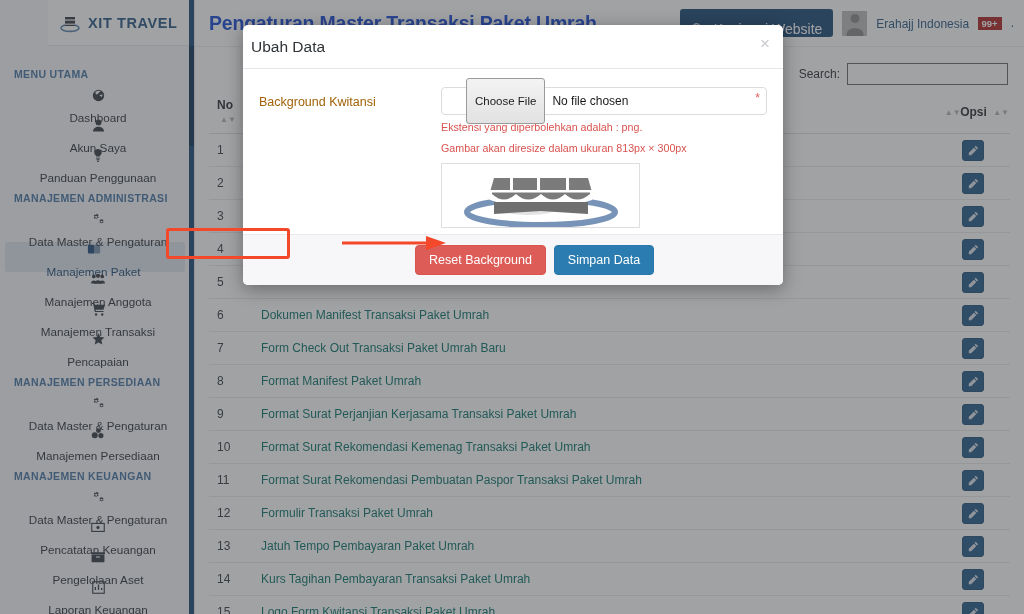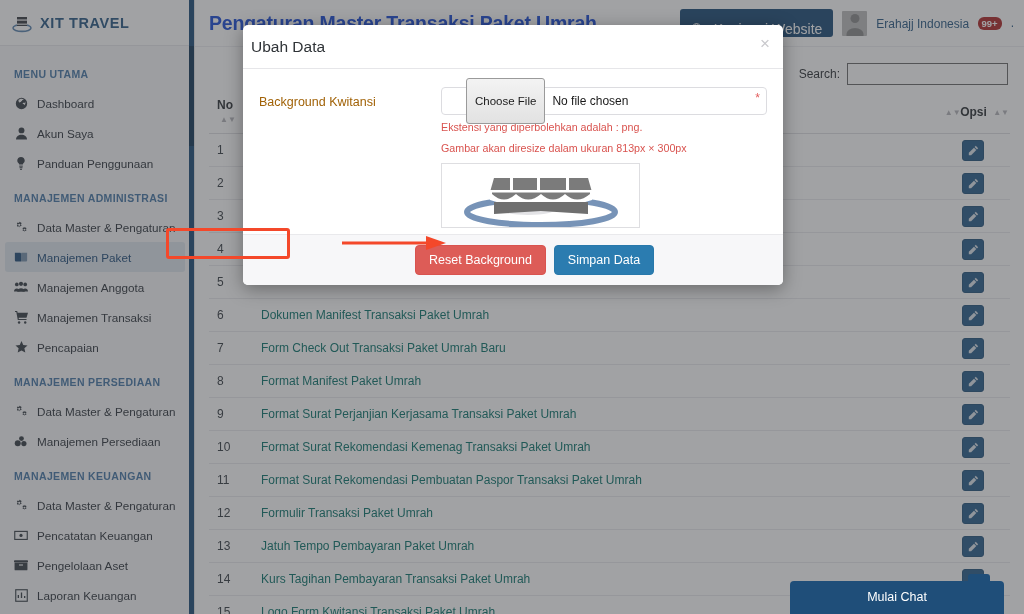--- a/index.html
+++ b/index.html
@@ -25,39 +25,41 @@
   }
   .sidebar-scroll-thumb {
     position: absolute; right: 0; top: 46px; width: 5px; height: 100px;
     background: #163a5a;
   }
   .brand {
     display: flex; align-items: center; gap: 8px;
     height: 46px; padding: 0 12px;
     border-bottom: 1px solid #e9e9ed;
     background: #ffffff;
+    margin-left: 48px;
   }
   .brand-mark {
     width: 20px; height: 20px; position: relative; flex: 0 0 auto;
   }
   .brand-text {
     font-size: 14.5px; font-weight: 700; letter-spacing: .6px;
     color: #2d5c86;
   }
   .nav { padding-top: 8px; }
   .nav-section {
     font-size: 10.5px; font-weight: 700; letter-spacing: .35px;
     color: #4a7aa8; text-transform: uppercase;
     padding: 14px 14px 8px 14px;
   }
   .nav-item {
     display: flex; align-items: center; gap: 9px;
     height: 30px; padding: 0 12px 0 14px;
     font-size: 11.7px; color: #32383f;
     white-space: nowrap;
+    flex-direction: column;
   }
   .nav-item.active {
     background: #dfe6ee; color: #24507c;
     border-radius: 3px; margin: 0 9px 0 5px; padding-left: 9px;
   }
   .nav-ico {
     width: 14px; height: 14px; flex: 0 0 auto;
     display: flex; align-items: center; justify-content: center;
     color: #3a4148;
   }
@@ -106,21 +108,21 @@
     content: ""; position: absolute; left: 50%; bottom: -4px;
     transform: translateX(-50%);
     width: 17px; height: 12px; border-radius: 50% 50% 0 0; background: #8d8d8d;
   }
   .user-name {
     font-size: 12px; color: #2d5c86; white-space: nowrap;
   }
   .badge-count {
     background: #b02a2a; color: #fff;
     font-size: 9.5px; font-weight: 700;
-    padding: 1px 4px; border-radius: 6px; margin-left: 4px;
+    padding: 1px 4px; border-radius: 0; margin-left: 4px;
     display: inline-block; vertical-align: middle;
   }
   .topbar-dot { font-size: 12px; color: #2d5c86; }
 
   
   .content { padding: 10px 14px 0 14px; }
   .search-row {
     display: flex; justify-content: flex-end; align-items: center;
     gap: 7px; height: 34px; padding-right: 2px;
   }
@@ -648,24 +650,20 @@
                   <svg width="11" height="11" viewBox="0 0 14 14" fill="#dfe6ee">
                     <path d="M9.9 1.1l3 3-1.5 1.5-3-3z"></path>
                     <path d="M1 10l6.6-6.6 3 3L4 13H1z"></path>
                   </svg>
                 </span></td>
             </tr>
           </tbody>
       </table>
     </div>
 
-    <div class="chat-widget">
-      <div class="chat-caret"></div>
-      <div class="chat-head">Mulai Chat</div>
-    </div>
   </section>
 
   <div class="overlay"></div>
 
   <div class="modal">
     <div class="modal-head">
       <div class="modal-title">Ubah Data</div>
       <button class="modal-close">×</button>
     </div>
     <div class="modal-body">

